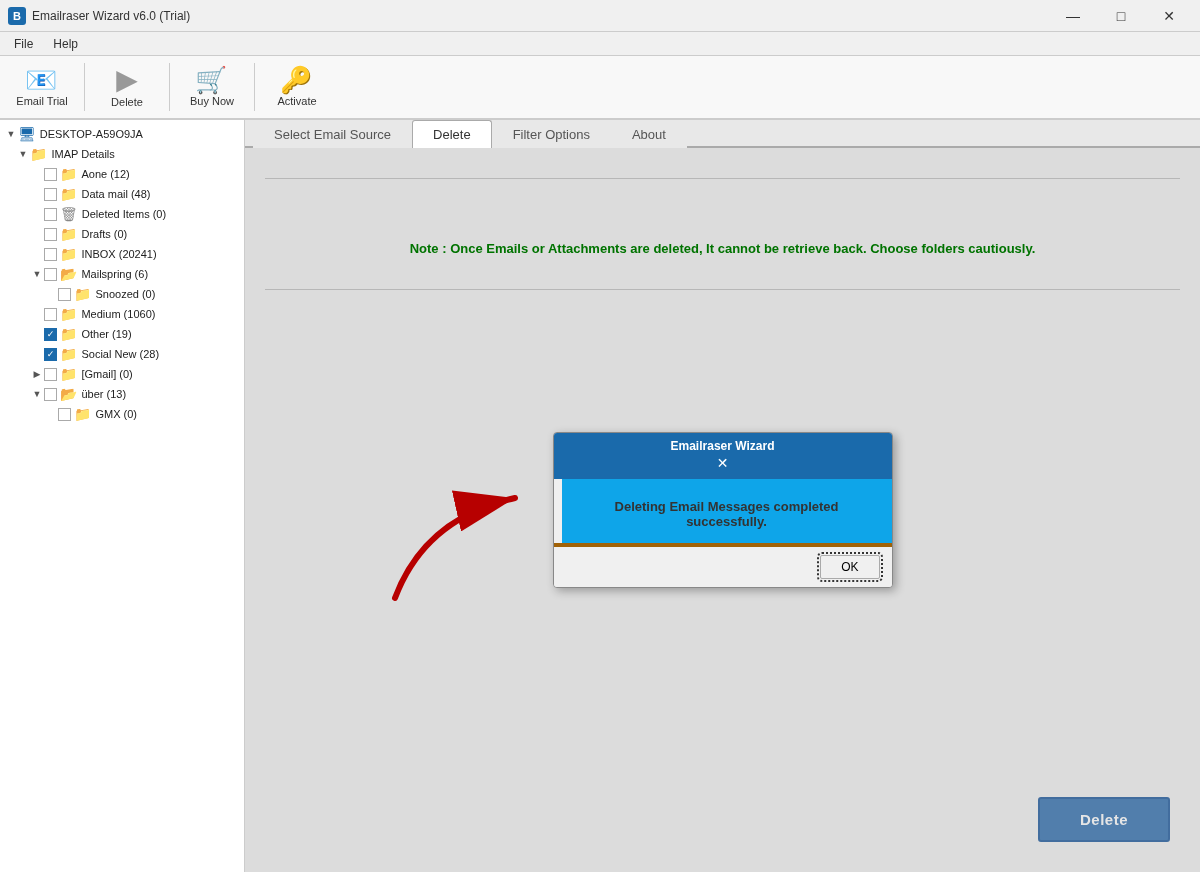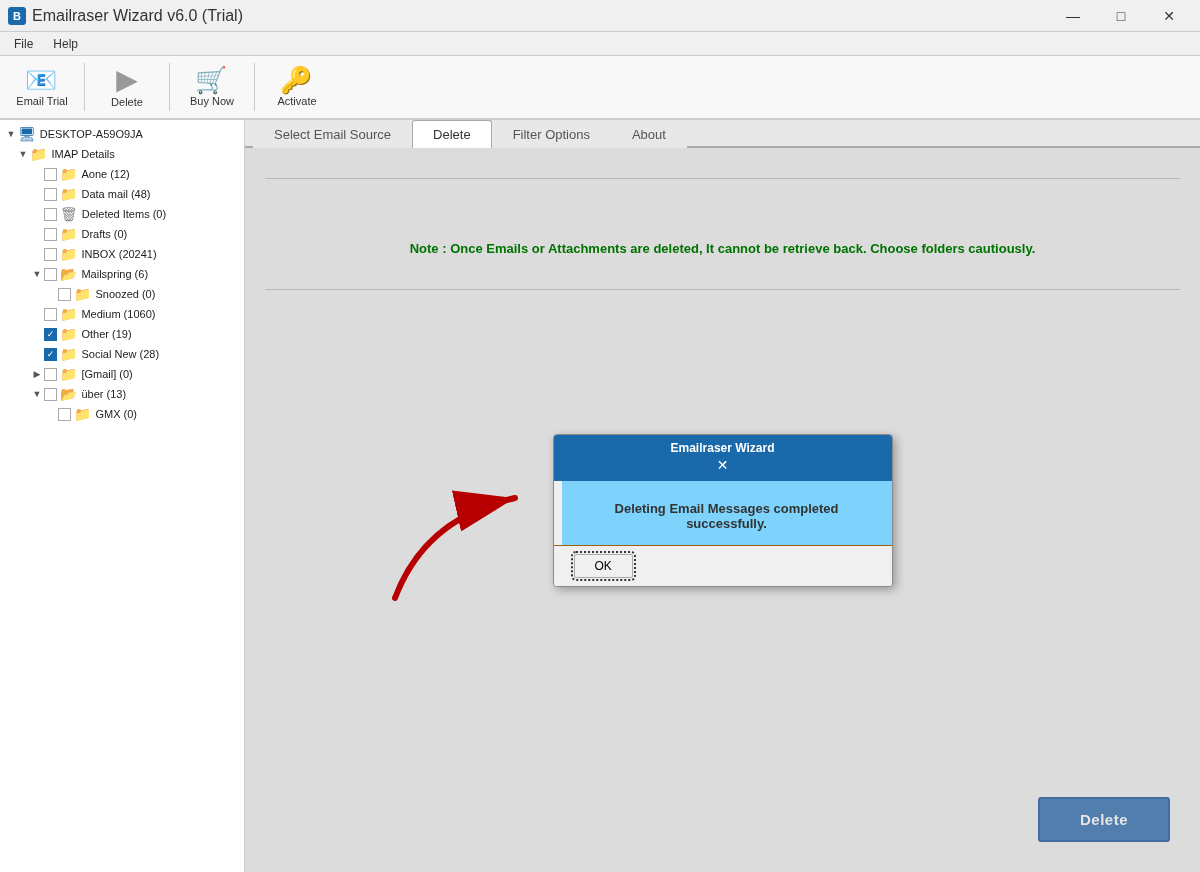--- a/index.html
+++ b/index.html
@@ -15,21 +15,21 @@
       border-bottom: 1px solid #ccc;
       user-select: none;
     }
     .titlebar-icon {
       width: 18px; height: 18px; margin-right: 6px;
       background: #1a6aab;
       border-radius: 3px;
       display: flex; align-items: center; justify-content: center;
       color: white; font-weight: bold; font-size: 11px;
     }
-    .titlebar-title { flex: 1; font-size: 16px; color: #333; }
+    .titlebar-title { flex: 1; font-size: 12px; color: #333; }
     .titlebar-controls { display: flex; gap: 2px; }
     .titlebar-btn {
       width: 46px; height: 32px; border: none; background: transparent;
       cursor: pointer; font-size: 14px; color: #333;
       display: flex; align-items: center; justify-content: center;
     }
 
     
     .menubar {
       background: #f0f0f0;
@@ -250,34 +250,34 @@
       background: transparent;
       border: none;
       color: white;
       cursor: pointer;
       font-size: 14px;
       width: 20px; height: 20px;
       display: flex; align-items: center; justify-content: center;
       border-radius: 2px;
     }
     .modal-body {
-      background: #7dd3fc;
+      background: #0ea5e9;
       padding: 20px 32px 14px;
       font-size: 13px;
       font-weight: 600;
       color: #333;
       text-align: center;
       margin-left: 8px;
     }
     .modal-footer {
       background: #f0f0f0;
-      padding: 8px 20px;
-      display: flex;
-      justify-content: flex-start;
-      border-top: 1px solid #a16207;
+      padding: 8px 12px;
+      display: flex;
+      justify-content: flex-end;
+      border-top: 4px solid #a16207;
     }
     .modal-ok-btn {
       background: #f0f0f0;
       border: 1px solid #aaa;
       padding: 4px 20px;
       font-size: 12px;
       cursor: pointer;
       border-radius: 2px;
       outline: 2px dotted #333;
       outline-offset: 1px;

